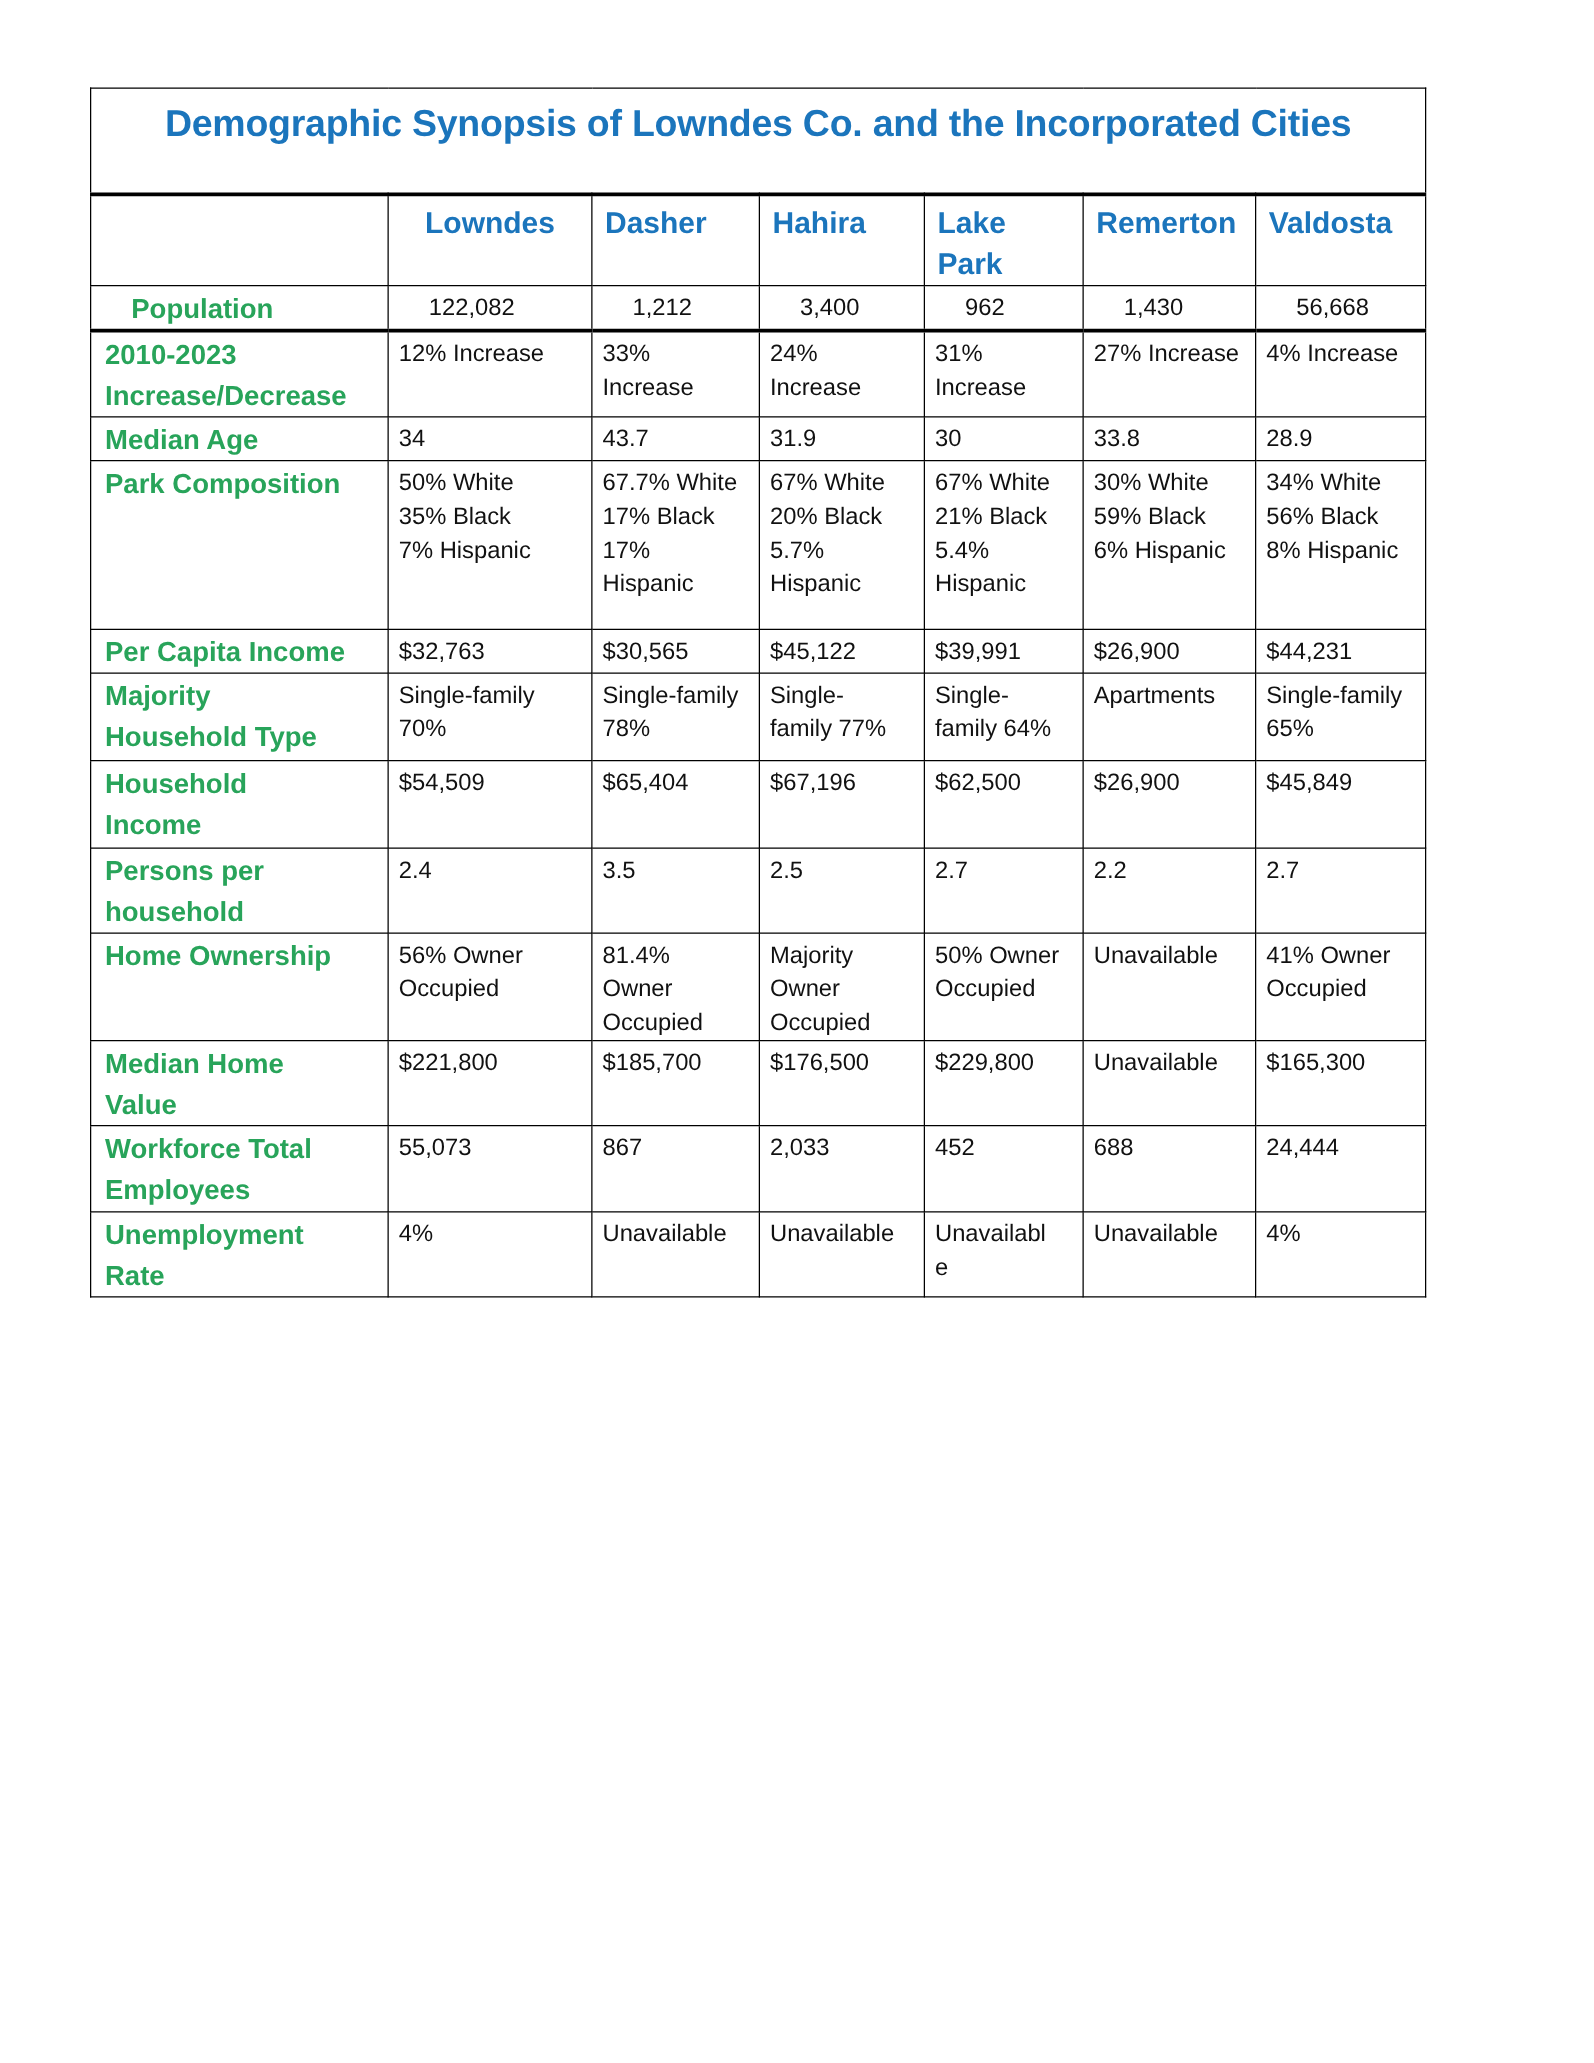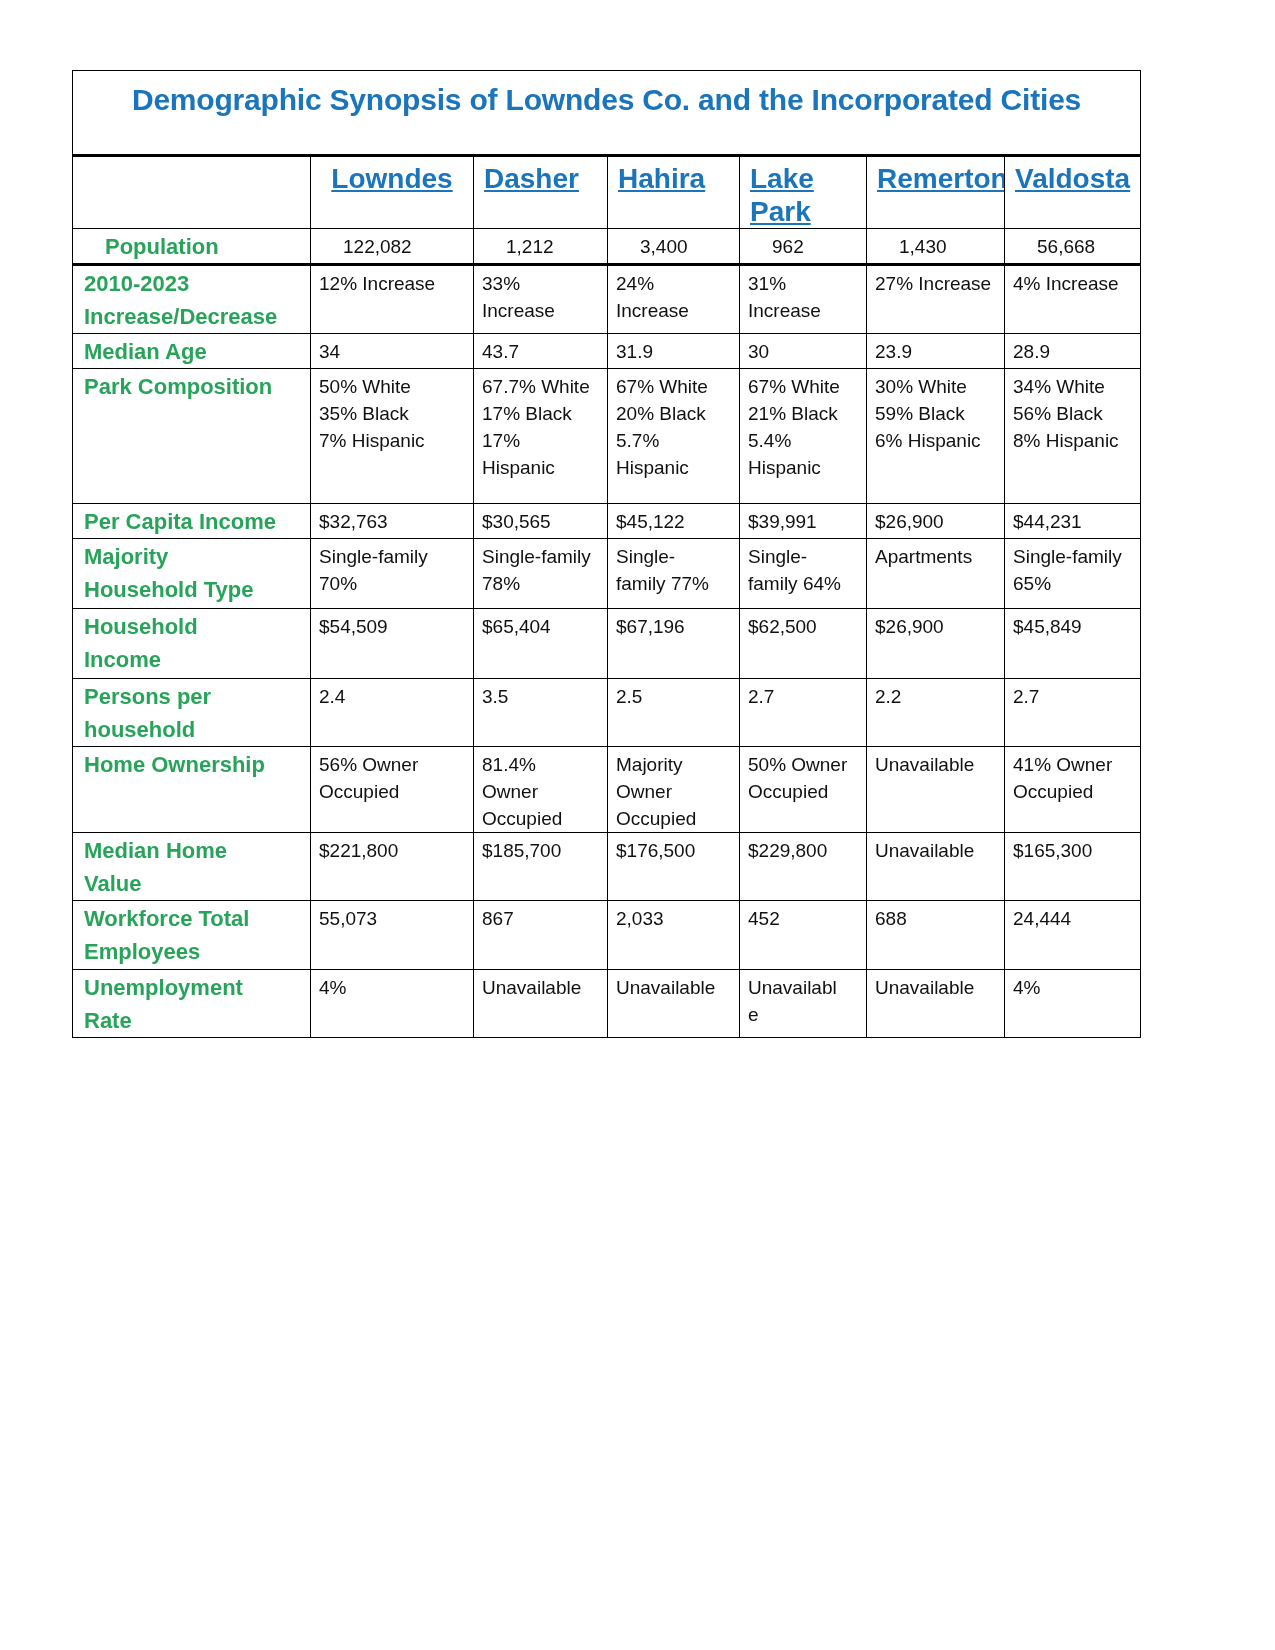--- a/index.html
+++ b/index.html
@@ -31,24 +31,23 @@
     font-weight: bold;
     font-size: 30px;
     padding-top: 12px;
     white-space: normal;
     letter-spacing: -0.2px;
   }
   .header-cell {
     height: 70px;
     color: var(--title-blue, #1B75BC);
     font-weight: bold;
-    font-size: 28px;
+    font-size: 24px;
     line-height: 33px;
     padding: 5px 4px 0 10px;
-    text-decoration: underline;
   }
   tr.header-row td:nth-child(2) { text-align: center; padding-left: 4px; }
   .label-cell {
     color: var(--label-green, #28A45A);
     font-weight: bold;
     font-size: 22px;
     line-height: 33px;
     padding: 1px 4px 0 11px;
   }
   .value-cell {
@@ -121,21 +120,21 @@
 Increase</td>
           <td class="value-cell" data-name="cell-value">27% Increase</td>
           <td class="value-cell" data-name="cell-value">4% Increase</td>
         </tr>
         <tr data-name="table-row">
           <td class="label-cell" data-name="row-label">Median Age</td>
           <td class="value-cell" data-name="cell-value">34</td>
           <td class="value-cell" data-name="cell-value">43.7</td>
           <td class="value-cell" data-name="cell-value">31.9</td>
           <td class="value-cell" data-name="cell-value">30</td>
-          <td class="value-cell" data-name="cell-value">23.9</td>
+          <td class="value-cell" data-name="cell-value">33.8</td>
           <td class="value-cell" data-name="cell-value">28.9</td>
         </tr>
         <tr data-name="table-row">
           <td class="label-cell" data-name="row-label">Park Composition</td>
           <td class="value-cell" data-name="cell-value">50% White
 35% Black
 7% Hispanic</td>
           <td class="value-cell" data-name="cell-value">67.7% White
 17% Black
 17%

